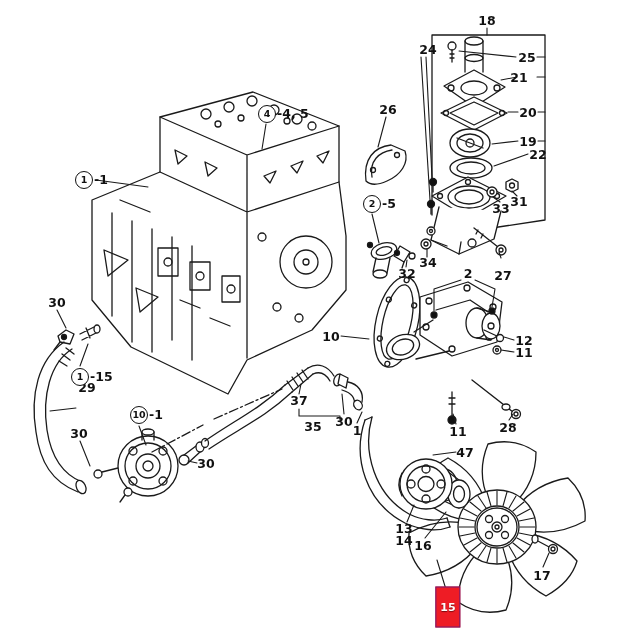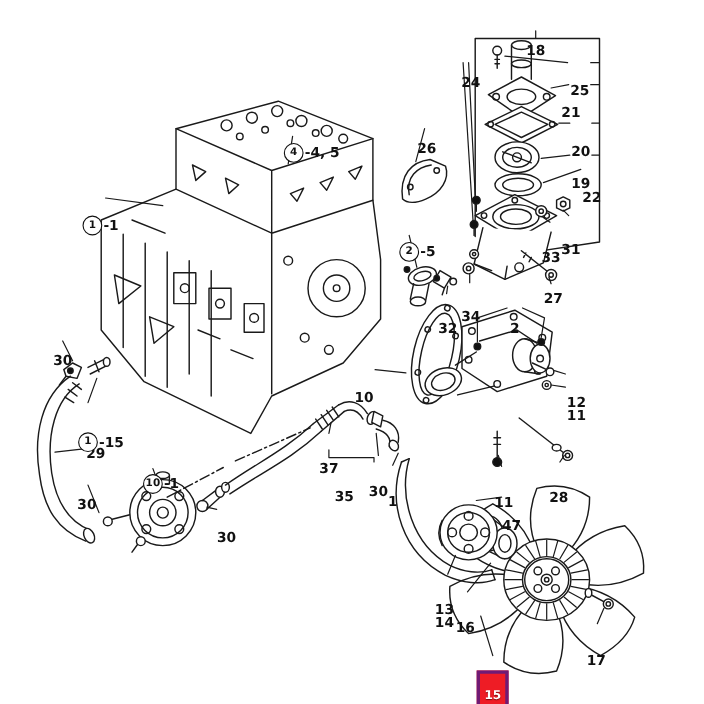--- a/index.html
+++ b/index.html
@@ -1,27 +1,27 @@
 <!DOCTYPE html>
 <html><head>
 <meta charset="utf-8">
 <style>
   html,body{margin:0;padding:0;background:#fff;}
   #stage{position:relative;width:640px;height:640px;background:#fff;overflow:hidden;
          font-family:"DejaVu Sans","Liberation Sans",sans-serif;}
   #art{position:absolute;left:0;top:0;}
-  #labels{position:absolute;left:0;top:0;width:640px;height:568px;margin-top:25px;}
+  #labels{position:absolute;left:0;top:0;width:640px;height:568px;}
   .lbl{position:absolute;transform:translate(-50%,-50%);font-weight:700;font-size:12.5px;
        color:#111;white-space:nowrap;line-height:1;}
   .lbl.circ{transform:translate(-9px,-50%);display:inline-flex;align-items:center;}
   .c{width:16px;height:16px;border:1.6px solid #111;border-radius:50%;display:inline-flex;
      align-items:center;justify-content:center;font-size:9.5px;font-weight:700;background:#fff;}
   .sfx{margin-left:1px;}
   .hl{position:absolute;transform:translate(-50%,-50%);color:#fff;font-weight:700;font-size:11px;
-      line-height:1;padding:14px 4px;border:3px solid #701a75;text-shadow:0 1px 1px #7a0b10;}
+      line-height:1;padding:14px 4px;border:1px solid #701a75;text-shadow:0 1px 1px #7a0b10;}
 </style>
 </head>
 <body>
 
 <div id="stage">
 <svg id="art" width="640" height="640" viewBox="0 0 640 640">
   <g fill="none" stroke="#1a1a1a" stroke-width="1.3" stroke-linejoin="round" stroke-linecap="round">
 
     <path d="M432,215 L432,35 L545,35 L545,220 L472,231"></path>
 
@@ -281,21 +281,21 @@
       <div class="lbl" style="left: 487px; top: 21px;">18</div>
       <div class="lbl" style="left: 428px; top: 50px;">24</div>
       <div class="lbl" style="left: 527px; top: 58px;">25</div>
       <div class="lbl" style="left: 519px; top: 78px;">21</div>
       <div class="lbl" style="left: 528px; top: 113px;">20</div>
       <div class="lbl" style="left: 528px; top: 142px;">19</div>
       <div class="lbl" style="left: 538px; top: 155px;">22</div>
       <div class="lbl" style="left: 388px; top: 110px;">26</div>
       <div class="lbl" style="left: 501px; top: 209px; text-align: right;">33</div>
       <div class="lbl" style="left: 519px; top: 202px;">31</div>
-      <div class="lbl" style="left: 503px; top: 247px;">27</div>
+      <div class="lbl" style="left: 503px; top: 276px;">27</div>
       <div class="lbl" style="left: 407px; top: 274px;">32</div>
       <div class="lbl" style="left: 428px; top: 263px;">34</div>
       <div class="lbl" style="left: 468px; top: 274px;">2</div>
       <div class="lbl" style="left: 331px; top: 337px;">10</div>
       <div class="lbl" style="left: 524px; top: 341px;">12</div>
       <div class="lbl" style="left: 524px; top: 353px;">11</div>
       <div class="lbl" style="left: 57px; top: 303px;">30</div>
       <div class="lbl" style="left: 87px; top: 388px;">29</div>
       <div class="lbl" style="left: 79px; top: 434px;">30</div>
       <div class="lbl" style="left: 206px; top: 464px;">30</div>

